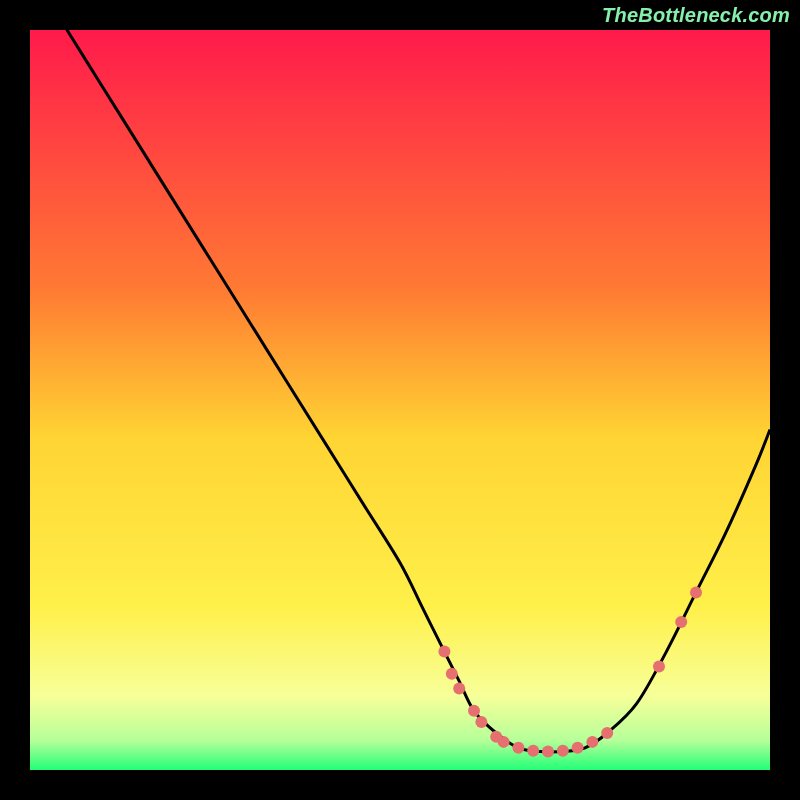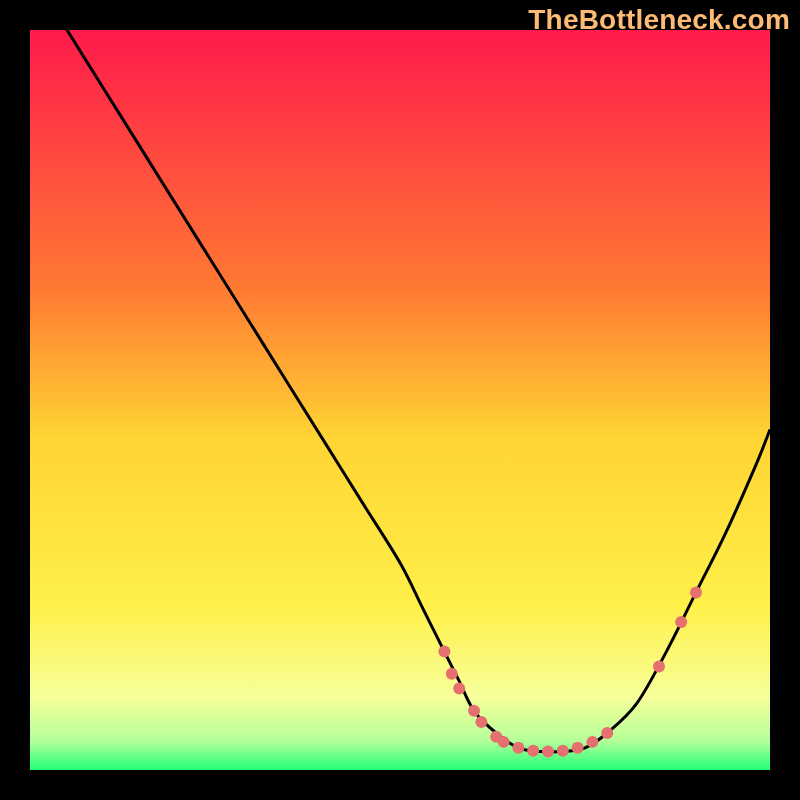--- a/index.html
+++ b/index.html
@@ -8,25 +8,26 @@
     width: 800px;
     height: 800px;
     background: #000;
     font-family: Arial, Helvetica, sans-serif;
     overflow: hidden;
   }
   .watermark {
     position: absolute;
     top: 4px;
     right: 10px;
-    color: #fdba74;
-    font-size: 28px;
+    color: #86efac;
+    font-size: 20px;
     font-weight: 600;
     letter-spacing: 0.2px;
     z-index: 5;
+    font-style: italic;
   }
   .plot-area {
     position: absolute;
     left: 30px;
     top: 30px;
     width: 740px;
     height: 740px;
   }
   svg { display: block; }
 </style>

